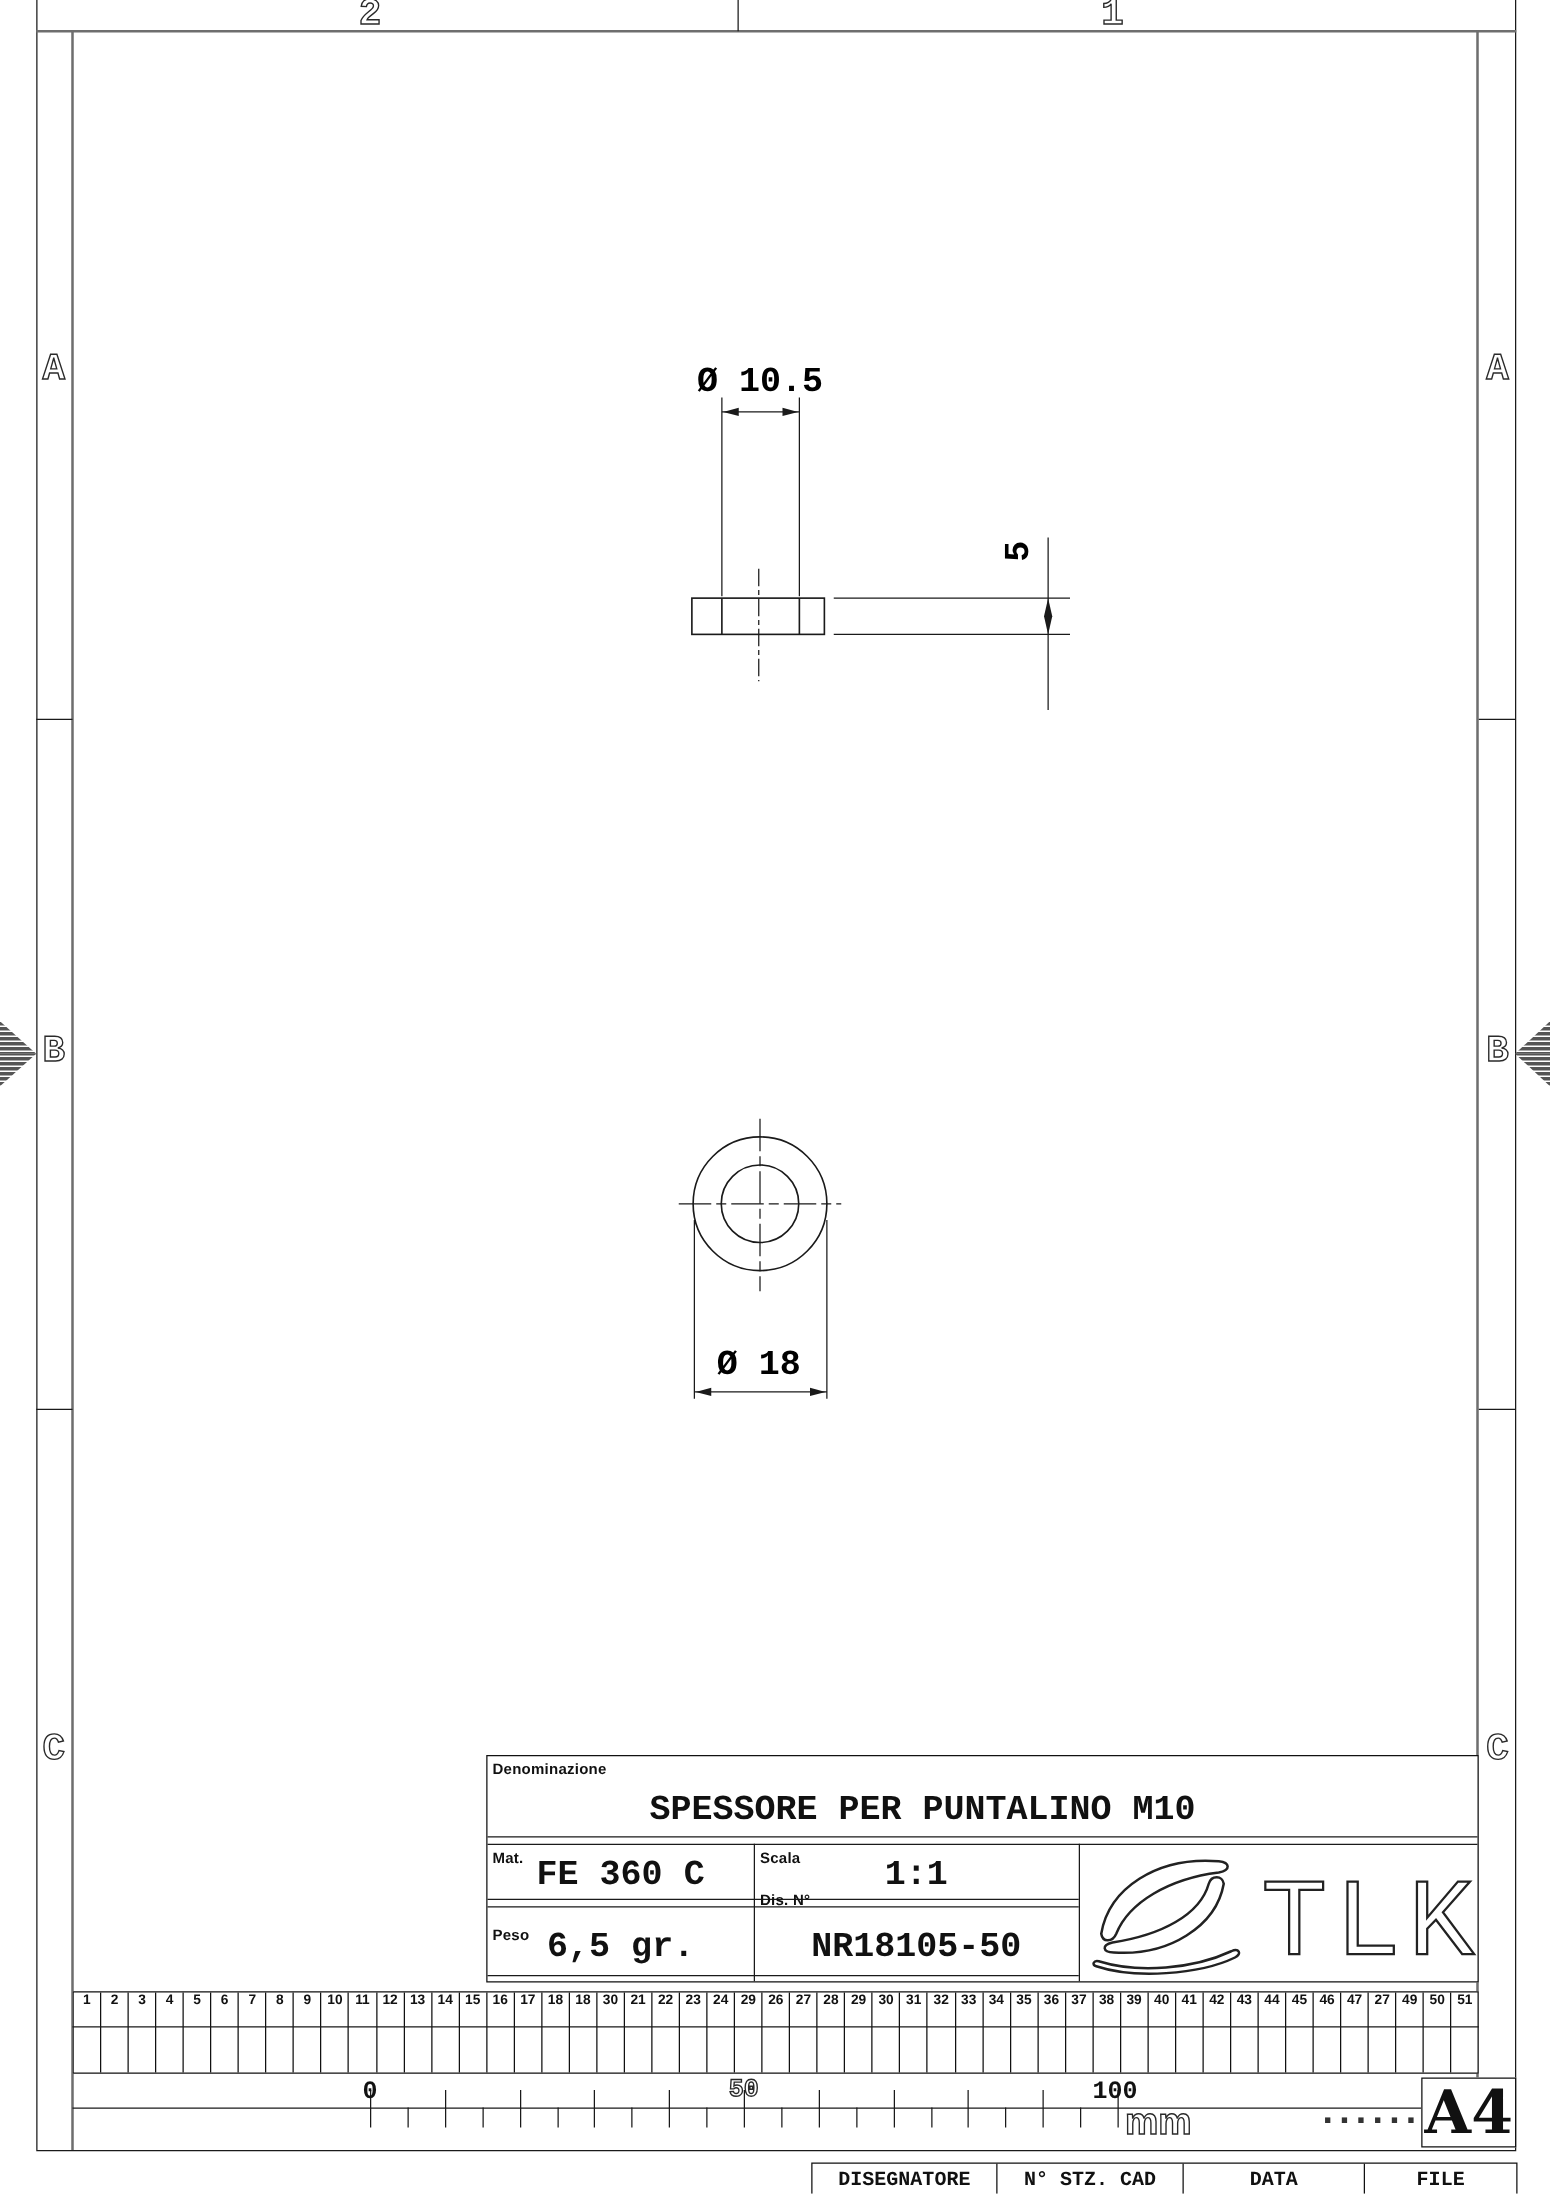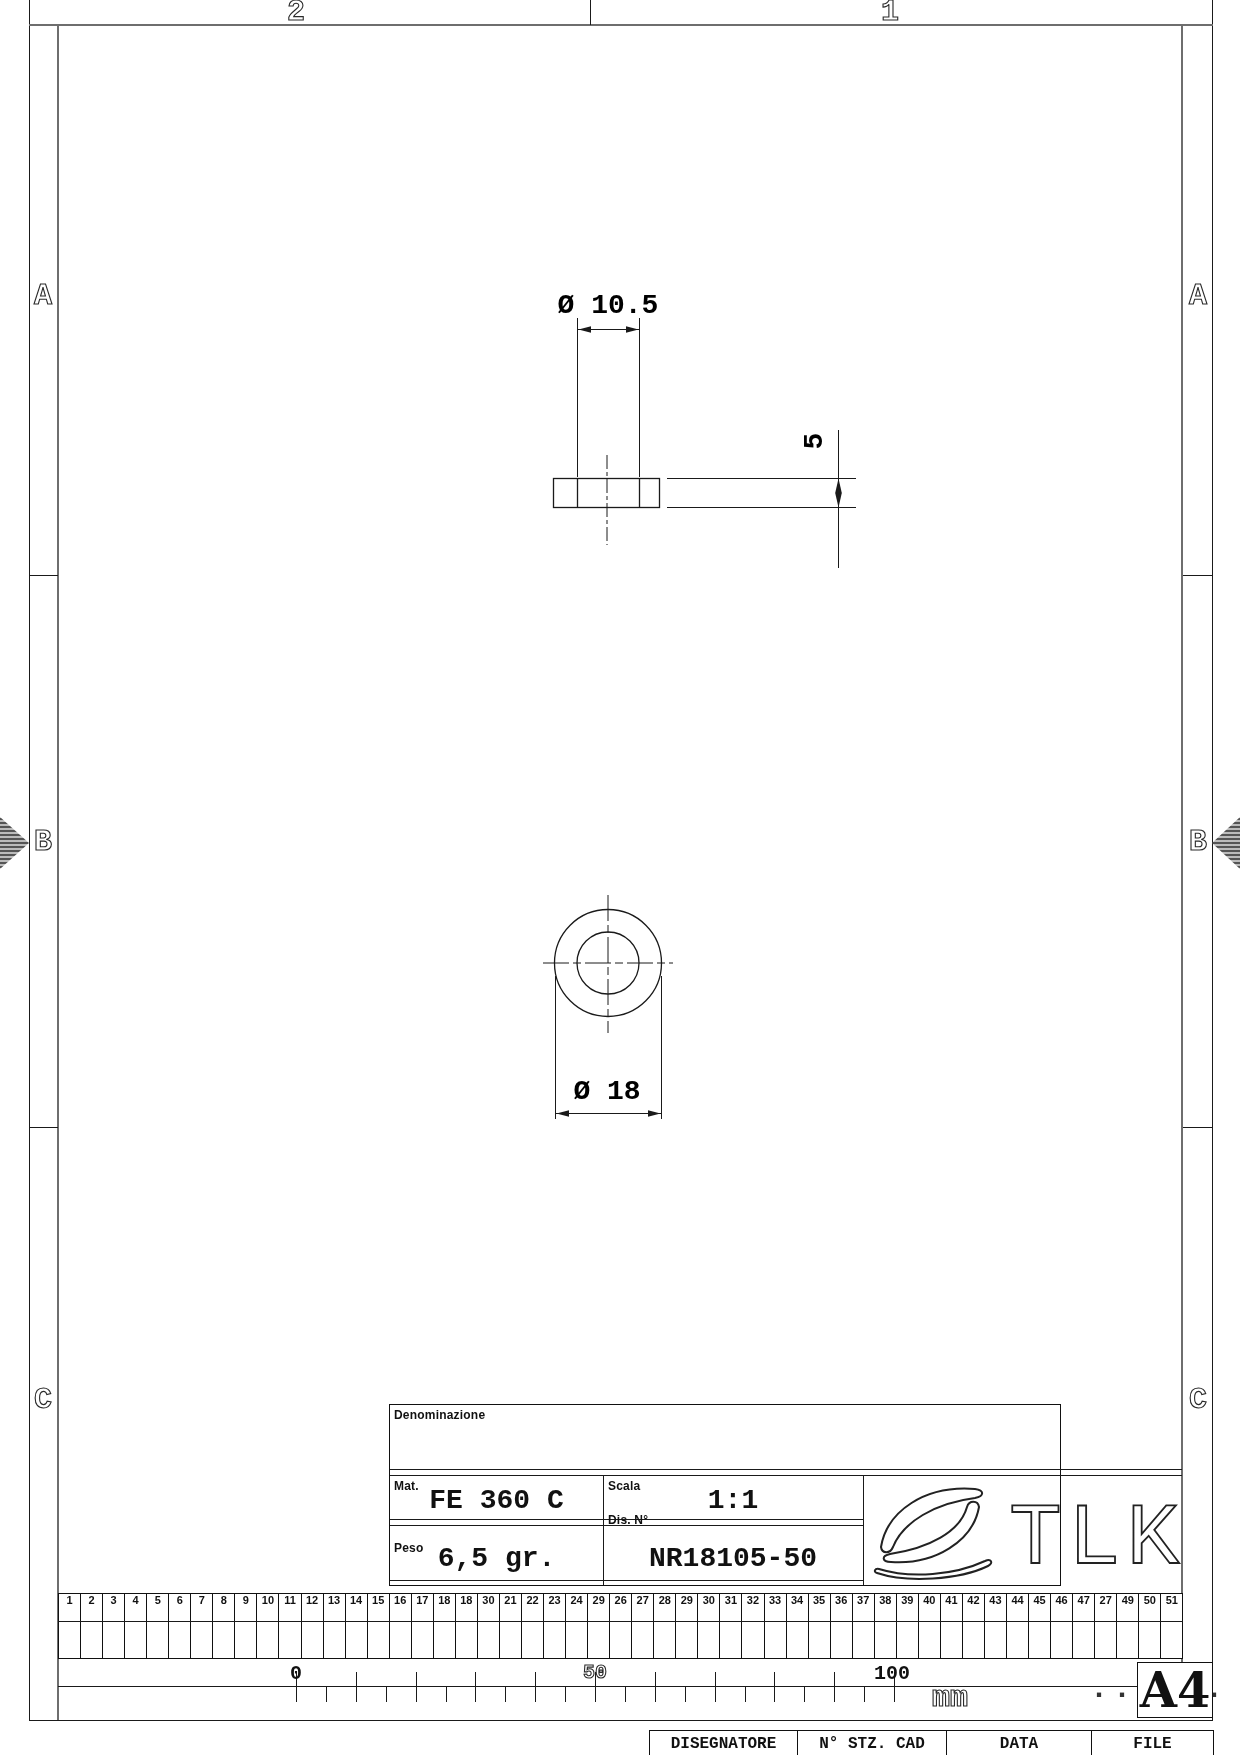--- a/index.html
+++ b/index.html
@@ -3,26 +3,26 @@
 <meta charset="utf-8">
 <style>
   html,body{margin:0;padding:0;background:#fff;}
   #sheet{position:relative;width:1240px;height:1755px;background:#fff;overflow:hidden;
          font-family:"Liberation Sans",sans-serif;color:#111;}
   .abs{position:absolute;}
   .vline{position:absolute;width:1px;background:#1a1a1a;}
   .hline{position:absolute;height:1px;background:#1a1a1a;}
   .vframe{position:absolute;width:2px;background:#6e6e6e;}
   .hframe{position:absolute;height:2px;background:#6e6e6e;}
-  .mono{font-family:Liberation Mono, monospace;margin-left:32px;}
+  .mono{font-family:Liberation Sans, sans-serif;}
   .outl{color:#fff;-webkit-text-stroke:1.1px #2a2a2a;}
   .zone{position:absolute;width:28px;text-align:center;
         font:700 30px "Liberation Mono",monospace;line-height:30px;}
   
-  #tblock{position:absolute;left:389px;top:1404px;width:672px;height:182px;
+  #tblock{position:absolute;left:389px;top:1404px;width:794px;height:182px;
           border:1px solid #111;box-sizing:border-box;background:#fff;}
   .tb-sm{position:absolute;font:700 12px "Liberation Sans",sans-serif;letter-spacing:.2px;}
   .tb-val{position:absolute;text-align:center;font:700 28px "Liberation Mono",monospace;white-space:nowrap;}
   
   #ruler{position:absolute;left:58px;top:1593px;width:1125px;height:66px;
          border:1px solid #111;box-sizing:border-box;display:flex;background:#fff;}
   .ruler-cell{flex:1 1 0;border-right:1px solid #111;box-sizing:border-box;}
   .ruler-cell:last-child{border-right:none;}
   .ruler-num{display:block;height:28px;line-height:28px;text-align:center;
              font:700 11px "Liberation Sans",sans-serif;color:#111;}
@@ -125,20 +125,21 @@
   <div id="tblock">
     <div class="hline" style="left:0;top:64px;width:792px"></div>
     <div class="hline" style="left:0;top:70px;width:792px"></div>
     <div class="hline" style="left:0;top:114px;width:473px"></div>
     <div class="hline" style="left:0;top:120px;width:473px"></div>
     <div class="hline" style="left:0;top:175px;width:473px"></div>
     <div class="vline" style="left:213px;top:70px;height:110px"></div>
     <div class="vline" style="left:473px;top:70px;height:110px"></div>
 
     <div class="tb-sm" style="left:4px;top:3px">Denominazione</div>
+    <div class="tb-val" style="left:0;top:28px;width:696px">SPESSORE PER PUNTALINO M10</div>
 
     <div class="tb-sm" style="left:4px;top:74px">Mat.</div>
     <div class="tb-val" style="left:0;top:80px;width:213px">FE 360 C</div>
     <div class="tb-sm" style="left:218px;top:74px">Scala</div>
     <div class="tb-val" style="left:213px;top:80px;width:260px">1:1</div>
 
     <div class="tb-sm" style="left:4px;top:136px">Peso</div>
     <div class="tb-val" style="left:0;top:138px;width:213px">6,5 gr.</div>
     <div class="tb-sm" style="left:218px;top:108px">Dis. N°</div>
     <div class="tb-val" style="left:213px;top:138px;width:260px">NR18105-50</div>

